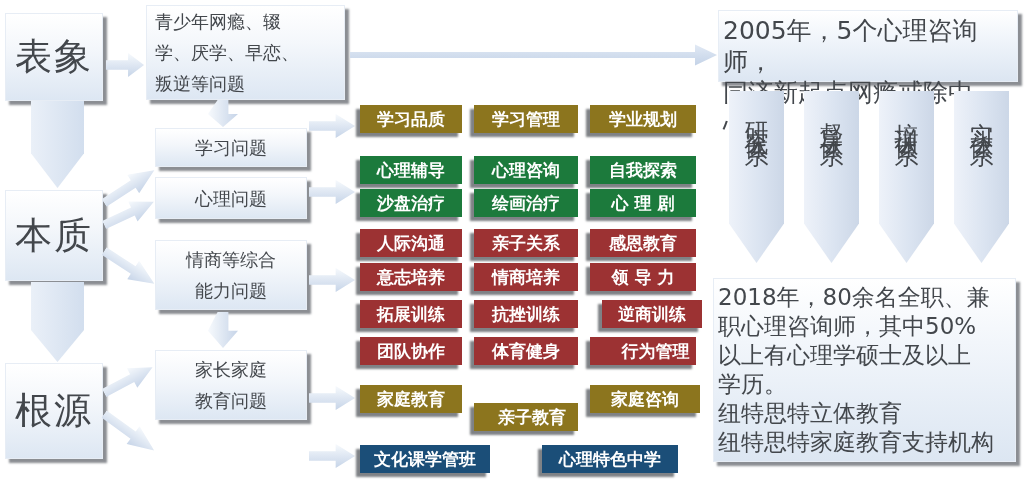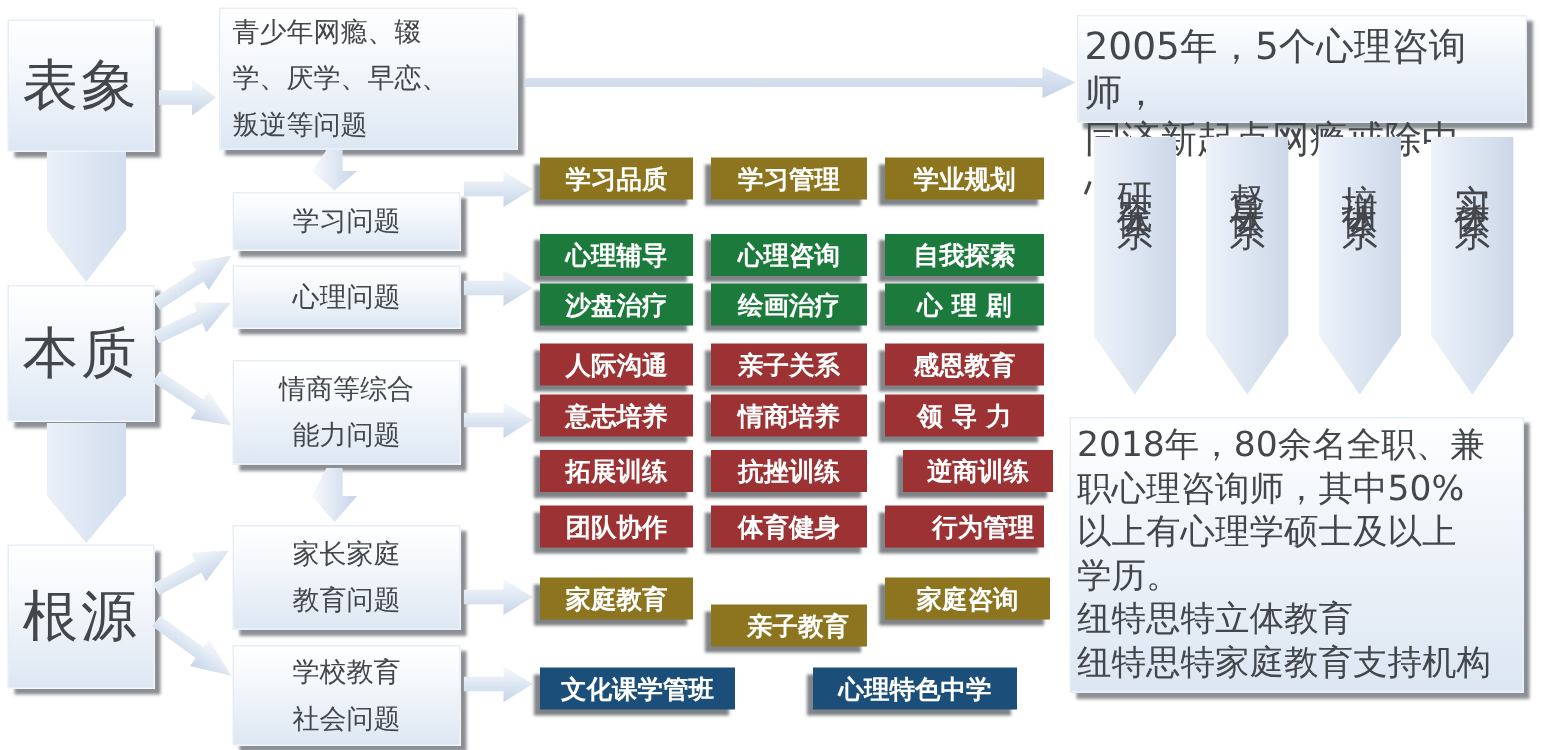--- a/index.html
+++ b/index.html
@@ -90,24 +90,20 @@
     </div>
   <div class="lbox pbox" style="left:155px;top:240px;width:152px;height:70px;">
     <div>情商等综合</div>
     <div>能力问题</div>
   </div>
   <div class="arrow-d" style="left:208px;top:312px;width:30px;height:36px;"></div>
   <div class="lbox pbox" style="left:155px;top:350px;width:152px;height:70px;">
     <div>家长家庭</div>
     <div>教育问题</div>
   </div>
-  <div class="lbox pbox" style="left:155px;top:430px;width:152px;height:67px;">
-    <div>学校教育</div>
-    <div>社会问题</div>
-  </div>
 
   <div class="arrow-r" style="left:104px;top:192px;width:60px;height:22px;transform-origin:left center;transform:rotate(-33deg);"></div>
   <div class="arrow-r" style="left:104px;top:214px;width:55px;height:22px;transform-origin:left center;transform:rotate(-25deg);"></div>
   <div class="arrow-r" style="left:104px;top:240px;width:60px;height:22px;transform-origin:left center;transform:rotate(33deg);"></div>
 
   <div class="arrow-r" style="left:104px;top:382px;width:55px;height:22px;transform-origin:left center;transform:rotate(-28deg);"></div>
   <div class="arrow-r" style="left:104px;top:403px;width:62px;height:22px;transform-origin:left center;transform:rotate(36deg);"></div>
 
   <div class="arrow-r" style="left:309px;top:114px;width:46px;height:24px;"></div>
   <div class="arrow-r" style="left:309px;top:180px;width:46px;height:24px;"></div>

